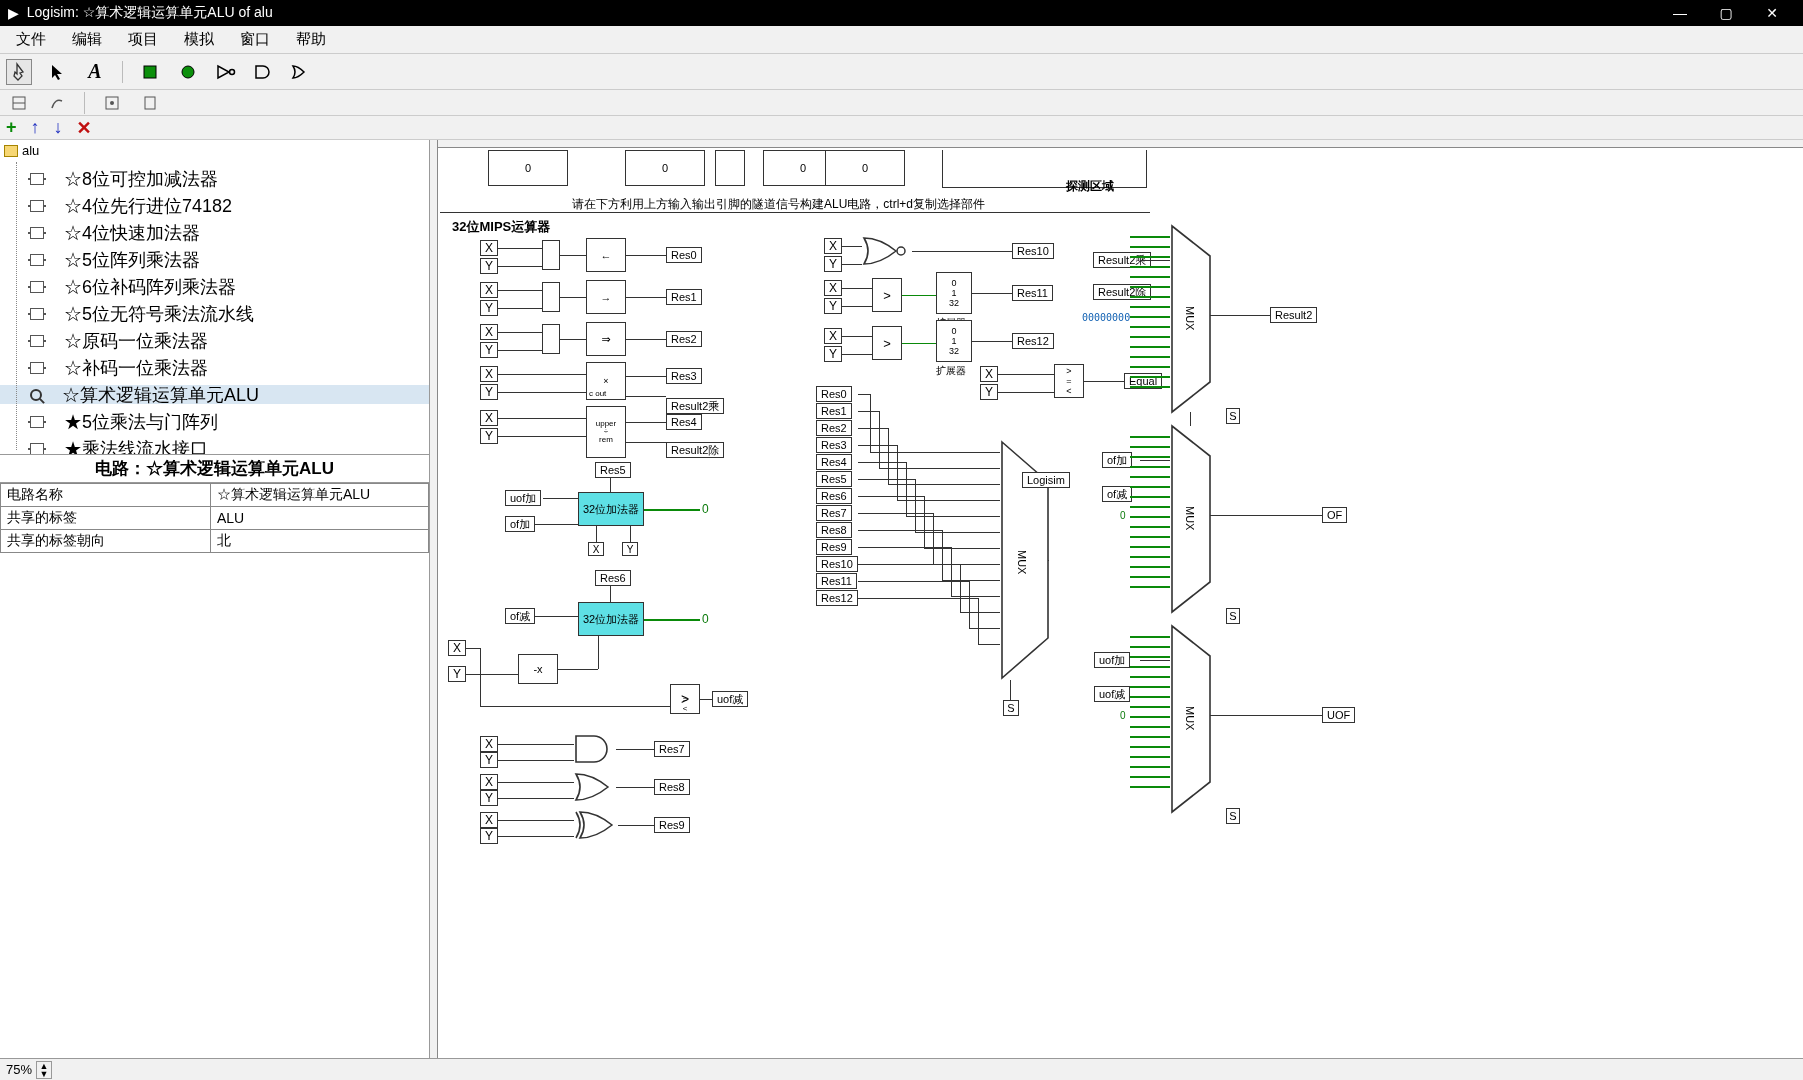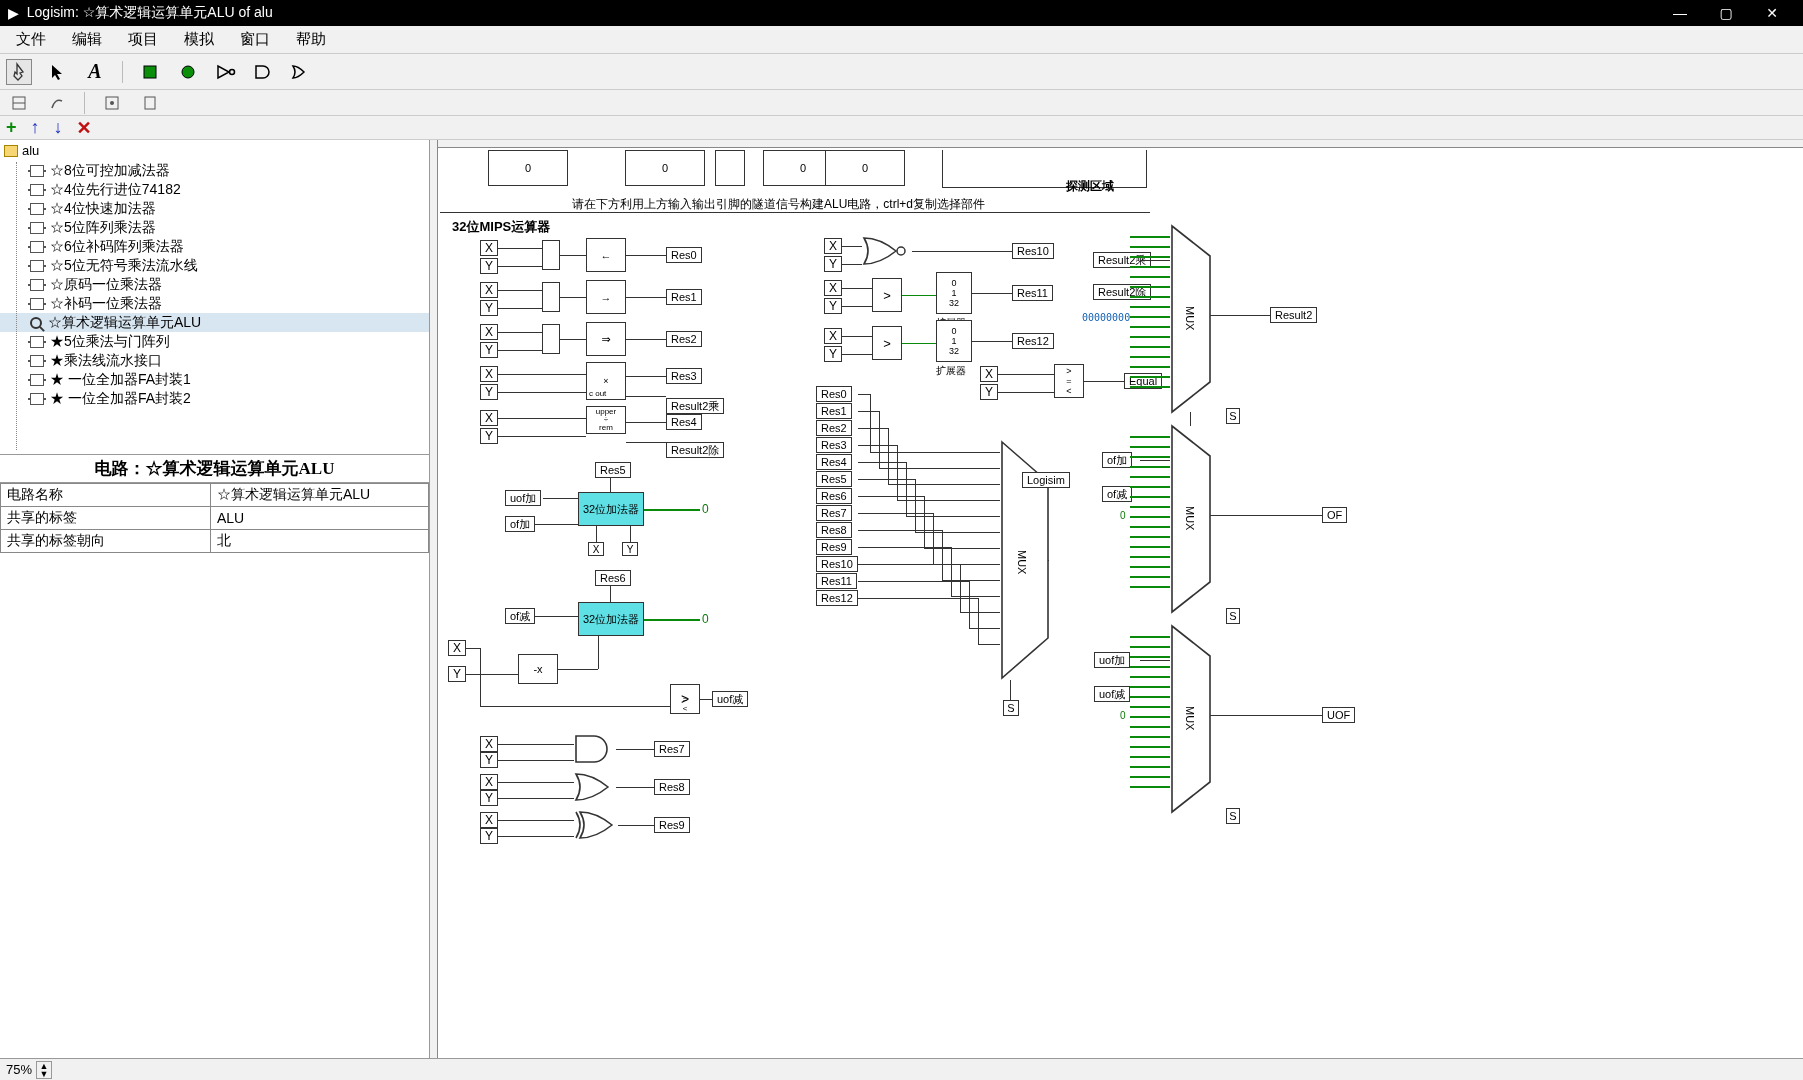--- a/index.html
+++ b/index.html
@@ -13,30 +13,30 @@
 .toolbox { background:#f1f1f1; border-bottom:1px solid #ccc; height:26px; display:flex; align-items:center; padding:0 6px; gap:12px; }
 .editbar { background:#f1f1f1; border-bottom:1px solid #ccc; height:24px; display:flex; align-items:center; padding:0 6px; gap:14px; font-weight:bold; font-size:18px; }
 .toolbar .sep, .toolbox .sep, .editbar .sep { width:1px; height:22px; background:#bbb; margin:0 2px; }
 .tbtn { width:26px; height:26px; display:flex; align-items:center; justify-content:center; border:1px solid transparent; }
 .tbtn.active { border:1px solid #888; background:#e6e6e6; }
 .app { display:flex; height:calc(1080px - 26px - 28px - 36px - 26px - 24px - 22px); }
 .left { width:430px; display:flex; flex-direction:column; border-right:1px solid #999; }
 .tree { flex:0 0 315px; overflow-y:scroll; border-bottom:1px solid #999; background:#fff; position:relative; }
 .tree .root { padding:3px 4px; display:flex; align-items:center; gap:4px; }
 .tree .folder-icon { width:14px; height:12px; background:#f7d774; border:1px solid #a68400; }
-.tree .row { padding:1px 4px 1px 30px; display:flex; align-items:center; gap:6px; font-size:14px; white-space:nowrap; height:19px; }
+.tree .row { padding:1px 4px 1px 30px; display:flex; align-items:center; gap:20px; font-size:18px; white-space:nowrap; height:19px;margin-top:8px; }
 .tree .row.sel { background:#d8e6f2; }
 .chip-icon { width:14px; height:12px; border:1px solid #555; background:#fff; position:relative; }
 .chip-icon::before, .chip-icon::after { content:""; position:absolute; width:2px; height:2px; background:#555; }
 .chip-icon::before { left:-3px; top:4px; }
 .chip-icon::after { right:-3px; top:4px; }
 .lens-icon { width:12px; height:12px; border:2px solid #333; border-radius:50%; position:relative; }
 .lens-icon::after { content:""; position:absolute; width:6px; height:2px; background:#333; bottom:-3px; right:-5px; transform:rotate(45deg); }
 .dotline { position:absolute; left:16px; top:22px; bottom:4px; border-left:1px dotted #888; }
-.props-title { text-align:center; font-weight:bold; font-size:17px; padding:2px 0; border-bottom:1px solid #999;font-family:Liberation Serif, serif; }
+.props-title { text-align:center; font-weight:bold; font-size:17px; padding:2px 0; border-bottom:1px solid #999; }
 .props-table { border-collapse:collapse; width:100%; }
 .props-table td { border:1px solid #888; padding:2px 6px; font-size:14px; height:22px; }
 .props-table td:first-child { width:210px; }
 .canvas-wrap { flex:1; position:relative; overflow:scroll; background:#fff; }
 .canvas { position:relative; width:1382px; height:860px; }
 .dotgrid { position:absolute; inset:0; background-image: radial-gradient(circle,#bbb 0.6px, transparent 0.6px); background-size:10px 10px; }
 .label-box { position:absolute; border:1px solid #333; background:#fff; font-size:11px; padding:0 4px; height:16px; display:flex; align-items:center; white-space:nowrap; }
 .pin-box { position:absolute; border:1.5px solid #333; background:#fff; font-size:12px; width:18px; height:16px; display:flex; align-items:center; justify-content:center; }
 .comp-box { position:absolute; border:1.5px solid #333; background:#fff; display:flex; align-items:center; justify-content:center; font-size:11px; text-align:center; }
 .comp-box.cyan { background:#5ee0e5; }
@@ -296,21 +296,21 @@
       <div class="comp-box" style="left:156px; top:222px; width:40px; height:38px; font-size:9px; line-height:1;">×<div style="position:absolute;bottom:1px;left:2px;font-size:8px;">c out</div></div>
       <div class="wire h" style="left:196px; top:236px; width:40px;"></div>
       <div class="label-box" style="left:236px; top:228px;">Res3</div>
       <div class="wire h" style="left:196px; top:256px; width:40px;"></div>
       <div class="label-box" style="left:236px; top:258px;">Result2乘</div>
 
       <div class="pin-box" style="left:50px; top:270px;">X</div>
       <div class="pin-box" style="left:50px; top:288px;">Y</div>
       <div class="wire h" style="left:68px; top:278px; width:88px;"></div>
       <div class="wire h" style="left:68px; top:296px; width:88px;"></div>
-      <div class="comp-box" style="left:156px; top:266px; width:40px; height:28px; font-size:8px; line-height:1; flex-direction:column;">
+      <div class="comp-box" style="left:156px; top:266px; width:40px; height:52px; font-size:8px; line-height:1; flex-direction:column;">
           <div>upper</div>
           <div>÷</div>
           <div>rem</div>
         </div>
       <div class="wire h" style="left:196px; top:282px; width:40px;"></div>
       <div class="label-box" style="left:236px; top:274px;">Res4</div>
       <div class="wire h" style="left:196px; top:302px; width:40px;"></div>
       <div class="label-box" style="left:236px; top:302px;">Result2除</div>
 
       <div class="label-box" style="left:165px; top:322px;">Res5</div>

